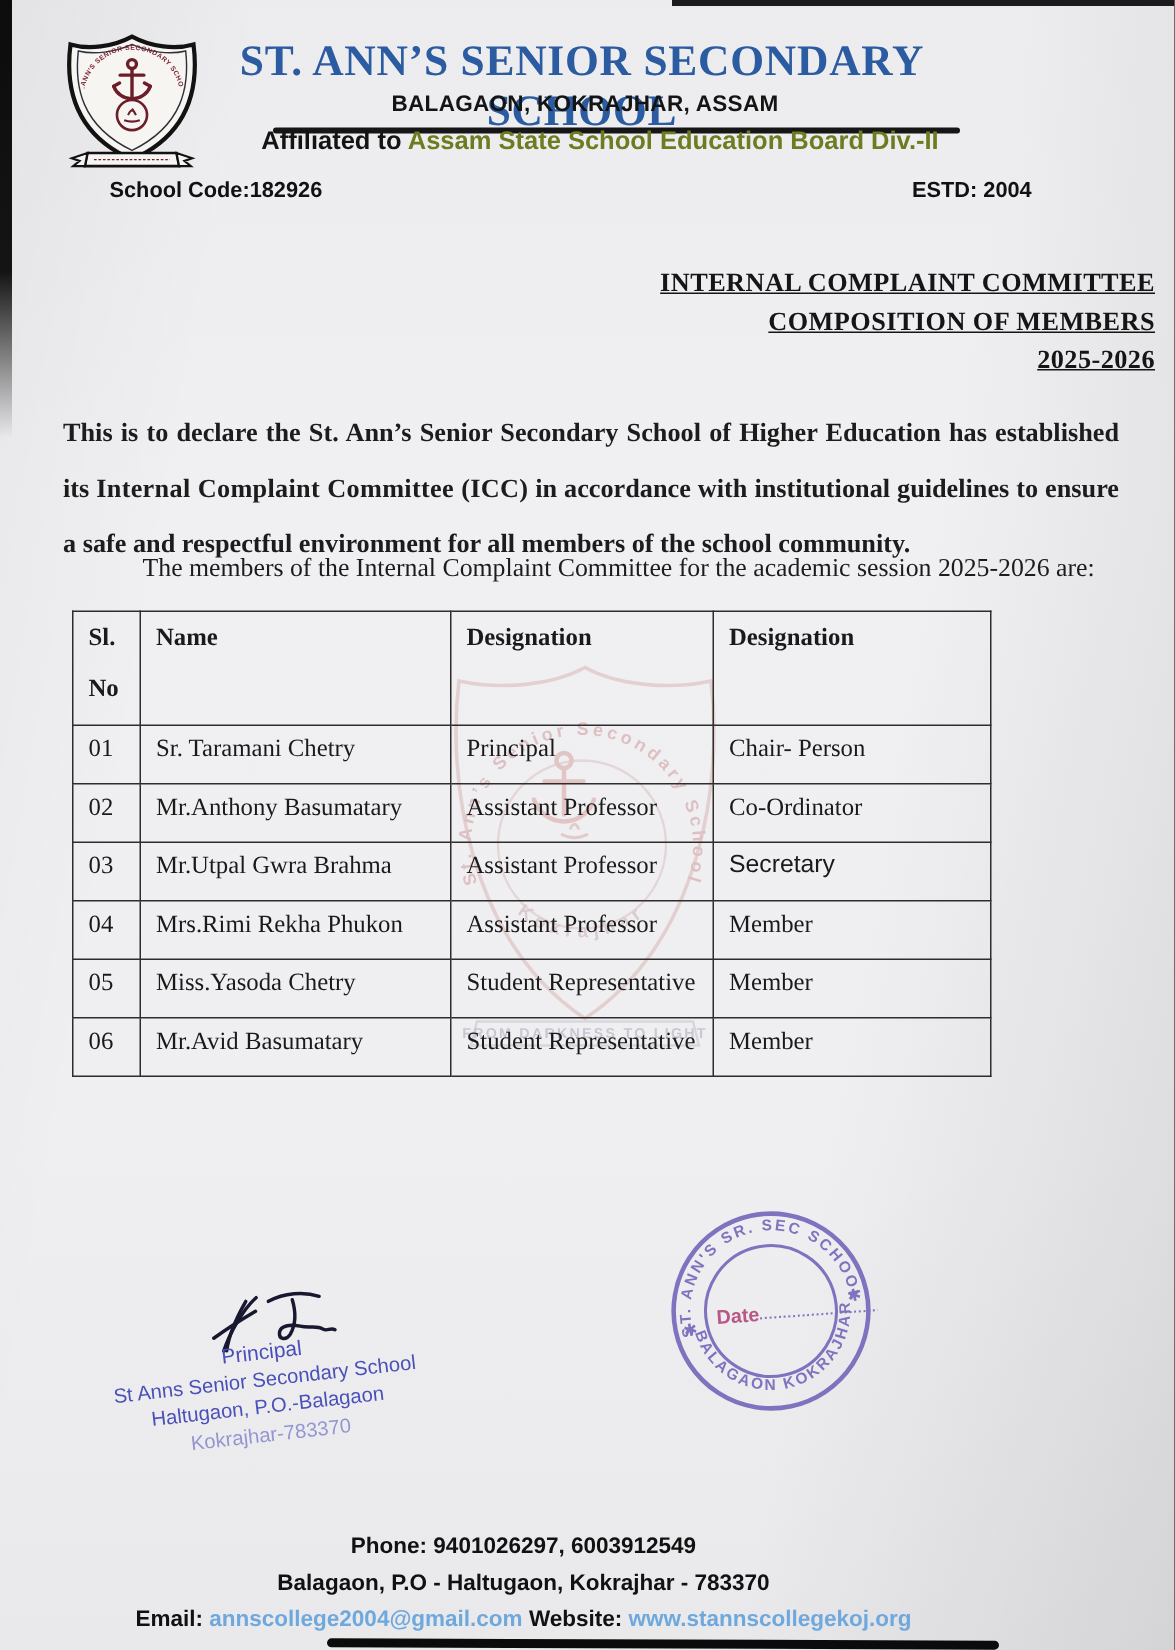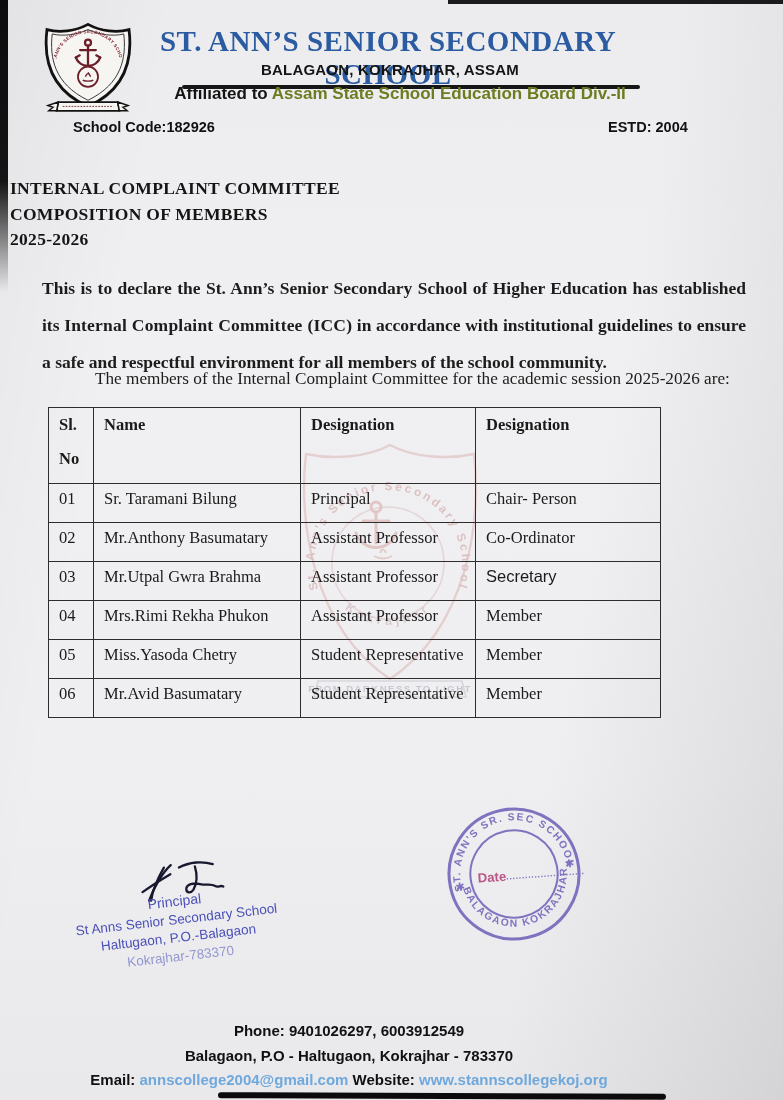--- a/index.html
+++ b/index.html
@@ -29,22 +29,22 @@
     font-weight:bold;font-size:29px;letter-spacing:.5px;color:#2b5ba0;}
   .location-line{left:60px;top:61px;width:660px;text-align:center;
     font-weight:bold;font-size:15px;color:#141414;letter-spacing:.2px;}
   .divider{left:182px;top:85px;width:458px;height:4px;background:#161616;border-radius:2px;}
   .affiliated{left:20px;top:84px;width:760px;text-align:center;font-weight:bold;font-size:17px;color:#141414;}
   .affiliated .board{color:#6d7c20;}
   .school-code{left:73px;top:119px;font-weight:bold;font-size:14.5px;color:#111;}
   .estd{left:608px;top:119px;font-weight:bold;font-size:14.5px;color:#111;}
 
   
-  .title-block{left:10px;top:176px;width:760px;text-align:left;
-    font-weight:bold;font-size:17.5px;color:#151515;line-height:25.5px;letter-spacing:.3px;}
+  .title-block{left:10px;top:176px;width:760px;text-align:right;
+    font-weight:bold;font-size:17.5px;color:#151515;line-height:25.5px;letter-spacing:.3px;text-decoration:underline;}
 
   
   .para{left:42px;top:270px;width:704px;font-size:17.5px;color:#1c1c1c;
     line-height:37px;text-align:justify;font-weight:bold;}
   .para b{letter-spacing:.2px;}
   .members-line{left:95px;top:369px;font-size:17.2px;color:#1c1c1c;}
 
   
   .watermark{left:288px;top:441px;width:204px;height:268px;opacity:.55;z-index:1;}
 
@@ -160,21 +160,21 @@
           <div class="slno-gap">No</div>
         </th>
         <th>Name</th>
         <th>Designation</th>
         <th>Designation</th>
       </tr>
     </thead>
     <tbody>
       <tr>
         <td>01</td>
-        <td>Sr. Taramani Bilung</td>
+        <td>Sr. Taramani Chetry</td>
         <td>Principal</td>
         <td>Chair- Person</td>
       </tr>
       <tr>
         <td>02</td>
         <td>Mr.Anthony Basumatary</td>
         <td>Assistant Professor</td>
         <td>Co-Ordinator</td>
       </tr>
       <tr>

